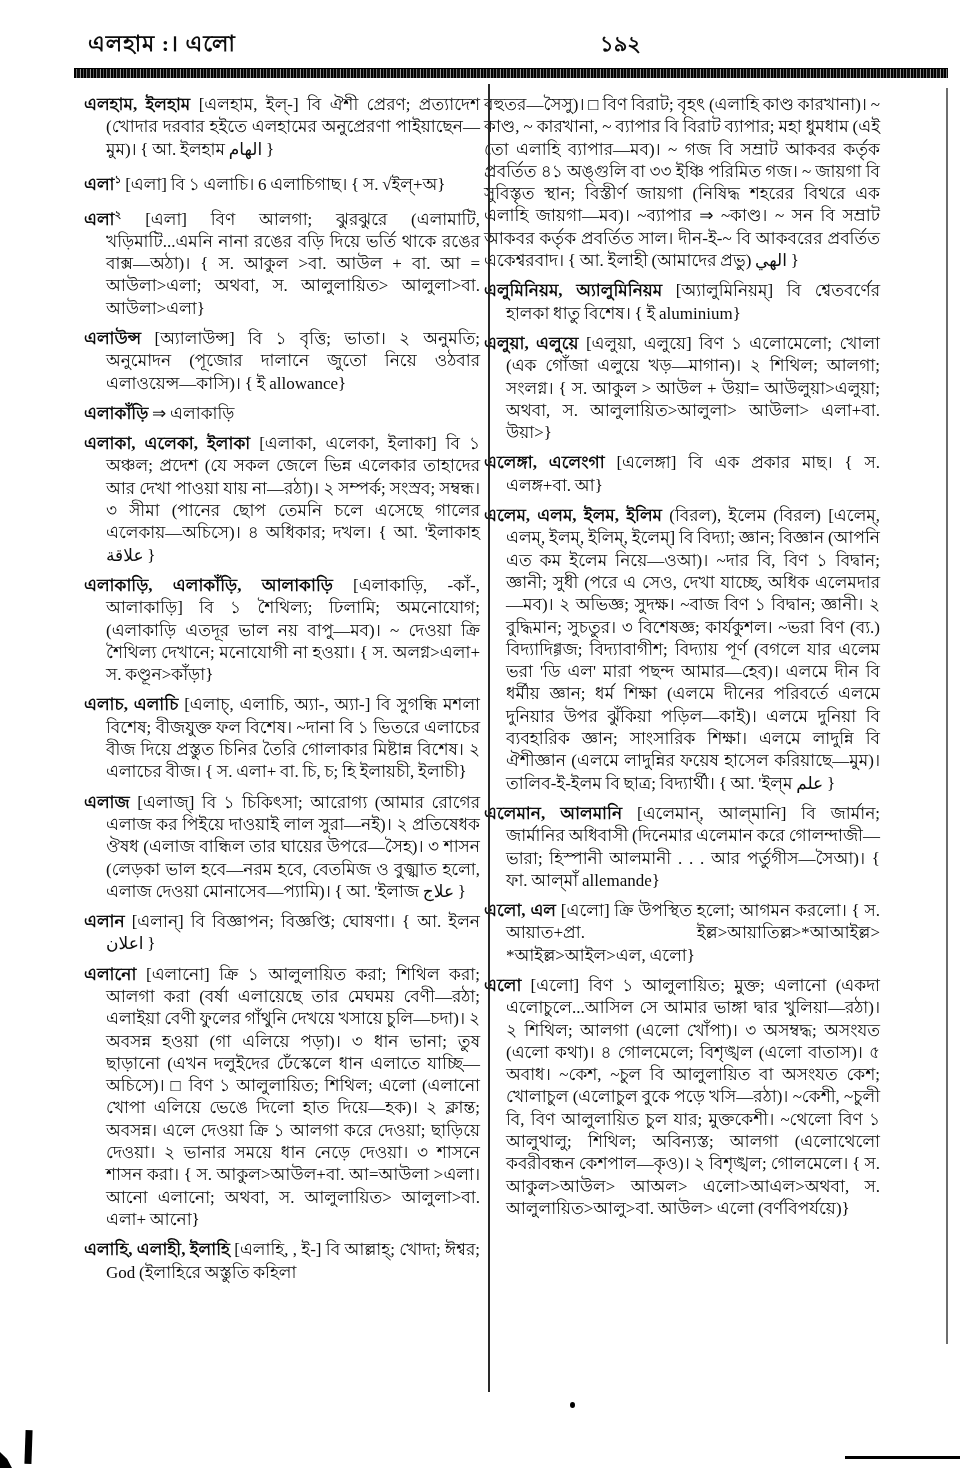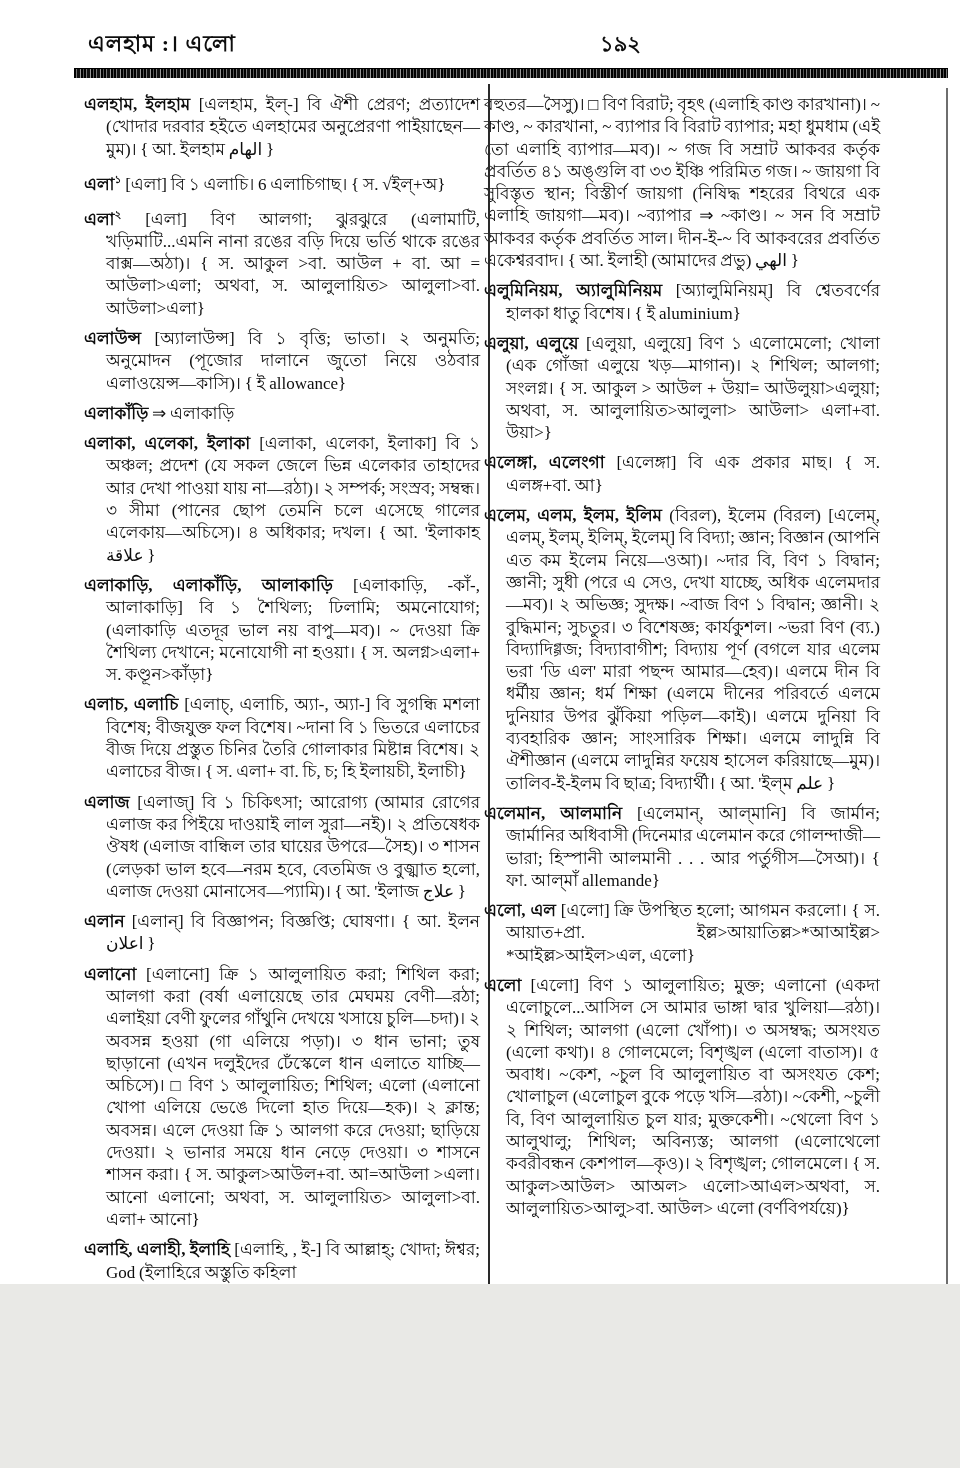--- a/index.html
+++ b/index.html
@@ -1,17 +1,17 @@
 <!DOCTYPE html>
 <html><head>
 <meta charset="utf-8">
 <style>
   html,body{margin:0;padding:0;background:#e9e9e6;}
   .page{
-    position:relative; width:960px; height:1284px; background:#ffffff;
+    position:relative; width:960px; height:1468px; background:#ffffff;
     font-family:"Liberation Serif","DejaVu Serif",serif; color:#0d0d0d;
     overflow:hidden; margin:0 auto;
   }
   .header{position:absolute; top:26px; left:0; width:100%; height:36px;}
   .guide{position:absolute; left:88px; top:0; font-weight:bold; font-size:22px; letter-spacing:1px;}
   .pagenum{position:absolute; left:600px; top:2px; font-size:21px; font-weight:bold;text-align:center;}
   .header-rule{
     position:absolute; top:68px; left:74px; width:874px; height:9px;
     background:
       repeating-linear-gradient(90deg,#000 0 2px,#777 2px 3px,#111 3px 6px,#999 6px 7px,#000 7px 9px,#555 9px 10px),

